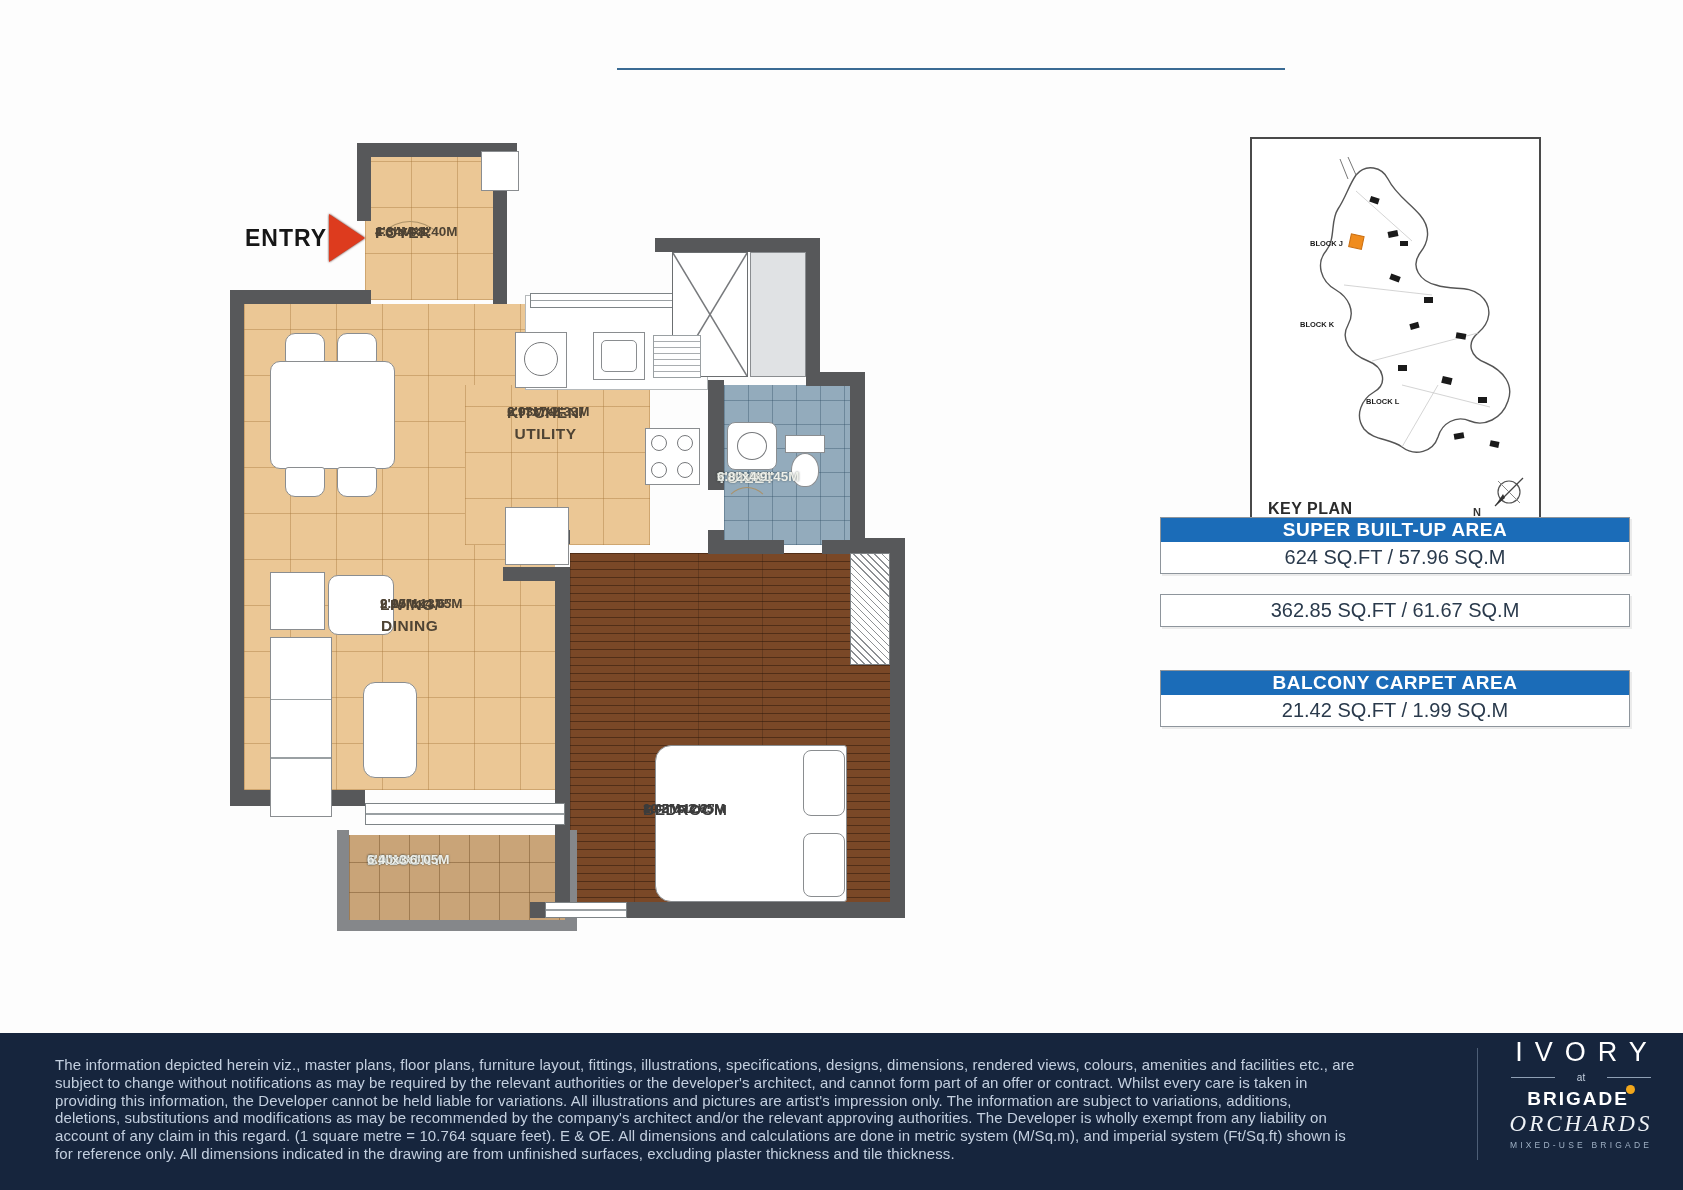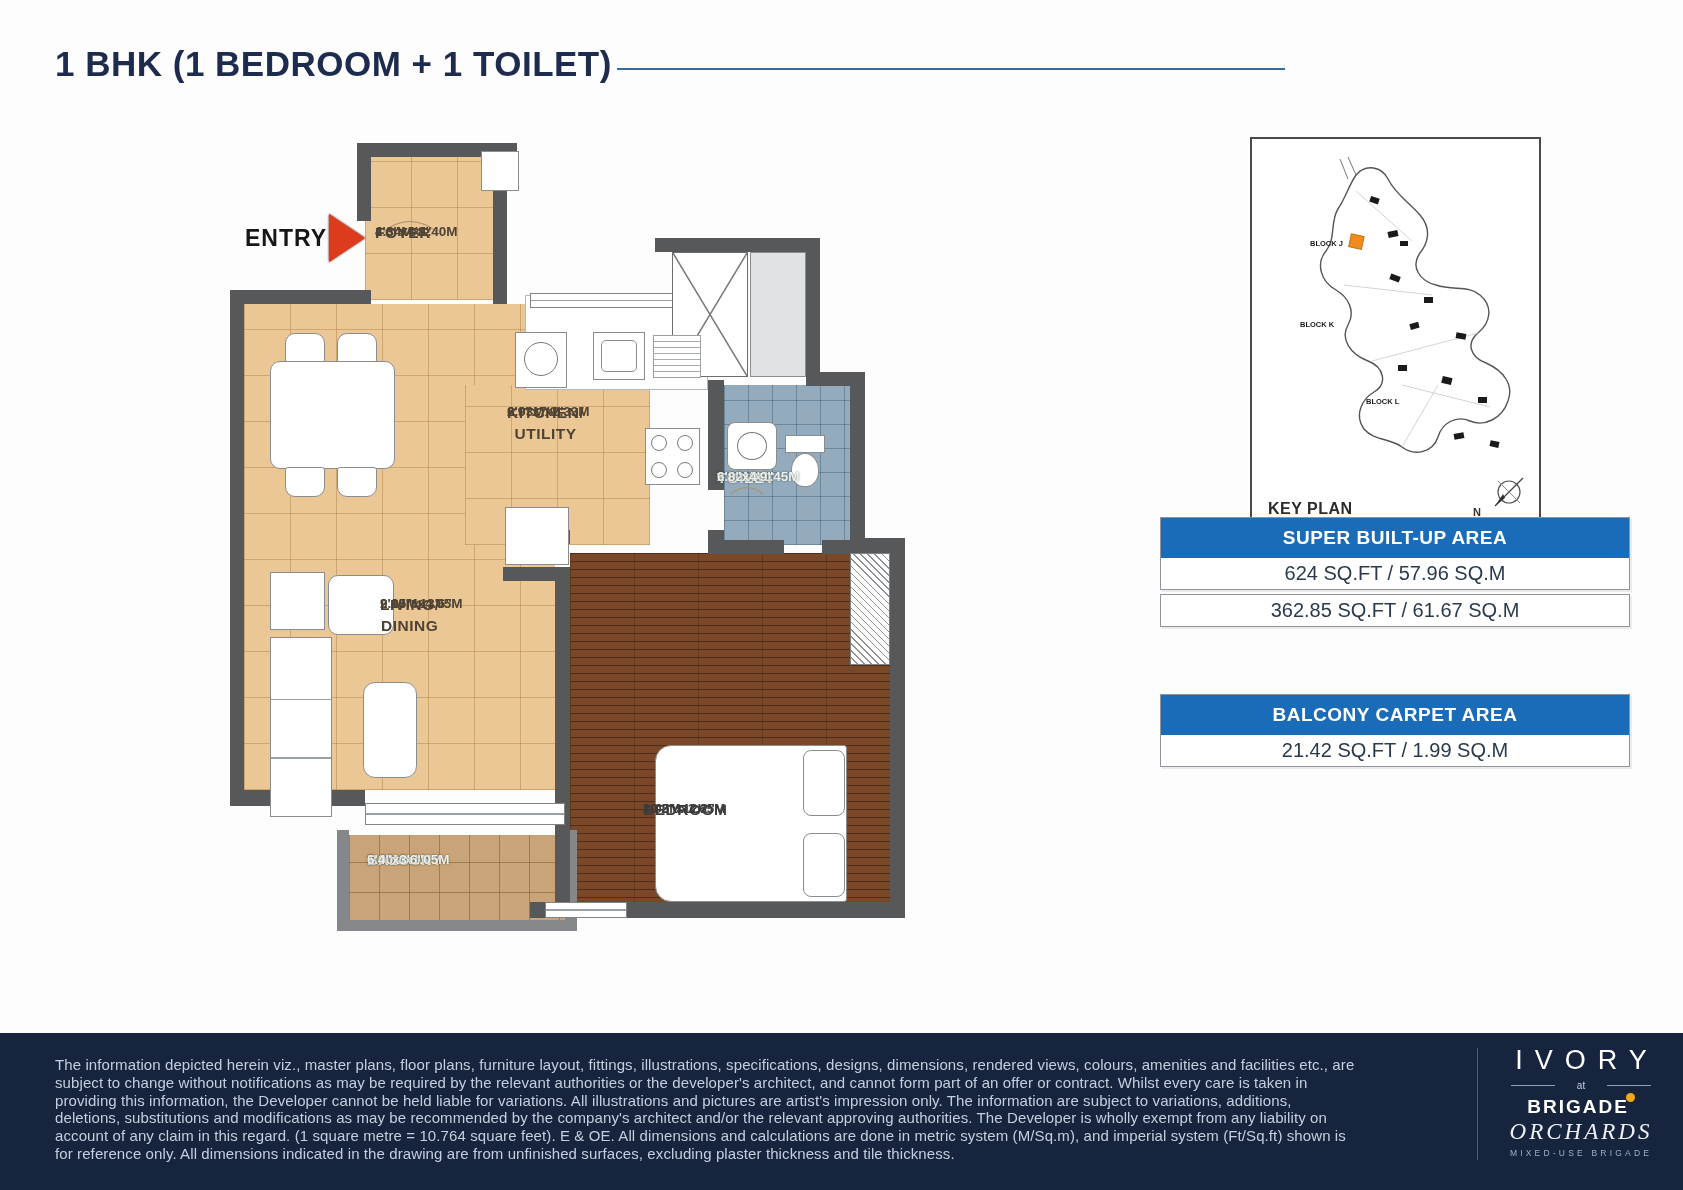--- a/index.html
+++ b/index.html
@@ -42,45 +42,44 @@
   .circle{border:1.5px solid #77797c;border-radius:50%;background:#fff;}
   
   .keyplan{position:absolute;left:1250px;top:137px;width:287px;height:391px;background:#fff;
       border:2px solid #4a4a4a;}
   .keyplan-label{position:absolute;left:16px;bottom:12px;font-size:16px;font-weight:bold;color:#2b2b2b;letter-spacing:.5px;}
   .north{position:absolute;right:14px;bottom:10px;width:52px;height:44px;}
   .north .n{position:absolute;left:0;bottom:2px;font-size:11px;font-weight:bold;color:#333;}
   
   .abox{position:absolute;left:1160px;width:468px;border:1px solid #8e959c;background:#fff;
         box-shadow:2px 2px 0 rgba(0,0,0,.07);}
-  .abox .hd{height:40px;background:#1b6cb8;color:#ffffff;font-size:19px;font-weight:bold;
+  .abox .hd{height:24px;background:#1b6cb8;color:#ffffff;font-size:19px;font-weight:bold;
         letter-spacing:.5px;display:flex;align-items:center;justify-content:center;}
   .abox .vl{height:31px;color:#2a3a4c;font-size:20px;display:flex;align-items:center;justify-content:center;}
   
   .footer{position:absolute;left:0;top:1033px;width:1683px;height:157px;background:#16253d;}
   .disclaimer{position:absolute;left:55px;top:23px;width:1300px;font-size:15px;line-height:17.8px;
         color:#c3cfdf;letter-spacing:.1px;}
   .vdiv{position:absolute;left:1477px;top:15px;width:1px;height:112px;background:#4d5e76;}
-  .logo{position:absolute;left:1490px;top:12px;width:182px;text-align:center;color:#fff;}
+  .logo{position:absolute;left:1490px;top:4px;width:182px;text-align:center;color:#fff;}
   .logo .brand{font-size:27px;font-weight:400;letter-spacing:12px;text-indent:12px;color:#fff;}
   .logo .atrow{display:flex;align-items:center;justify-content:center;gap:22px;margin-top:4px;}
   .logo .atrow .ln{width:44px;height:1px;background:#8fa0b5;}
   .logo .atrow .at{font-size:10px;color:#c5d1e0;}
   .logo .group{font-size:19px;font-weight:bold;letter-spacing:2px;margin-top:5px;}
   .logo .dot{display:inline-block;width:9px;height:9px;border-radius:50%;background:#f2a71b;
         vertical-align:top;margin-left:-3px;margin-top:-3px;}
   .logo .project{font-family:"Liberation Serif",serif;font-size:23px;letter-spacing:3px;color:#eef2f7;margin-top:1px;font-style:italic;}
   .logo .tagline{font-size:8.5px;letter-spacing:3.2px;color:#9fb0c4;margin-top:3px;}
 </style>
 </head>
 <body>
 
 <div class="page">
 
-  <div class="title">1 BHK (1 BEDROOM + 1 TOILET)</div>
   <div class="title-rule"></div>
 
   <div class="plan">
 
     <i class="floor-beige" style="left:140px;top:15px;width:142px;height:150px;"></i>
     <i class="floor-beige" style="left:19px;top:169px;width:311px;height:486px;"></i>
     <i class="floor-beige" style="left:240px;top:250px;width:185px;height:160px;"></i>
     <i class="furn" style="left:300px;top:160px;width:183px;height:95px;border-color:#b5b9bb;"></i>
     <i class="floor-wood" style="left:345px;top:418px;width:320px;height:349px;"></i>
     <i class="floor-toilet" style="left:499px;top:250px;width:126px;height:160px;"></i>
@@ -241,21 +240,21 @@
     </div>
   </div>
 
   <div class="abox" style="top:517px;">
     <div class="hd">SUPER BUILT-UP AREA</div>
     <div class="vl">624 SQ.FT / 57.96 SQ.M</div>
   </div>
   <div class="abox" style="top:594px;">
     <div class="vl">362.85 SQ.FT / 61.67 SQ.M</div>
   </div>
-  <div class="abox" style="top:670px;margin-top:24px;">
+  <div class="abox" style="top:670px;">
     <div class="hd">BALCONY CARPET AREA</div>
     <div class="vl">21.42 SQ.FT / 1.99 SQ.M</div>
   </div>
 
   <div class="footer">
     <div class="disclaimer">The information depicted herein viz., master plans, floor plans, furniture layout, fittings, illustrations, specifications, designs, dimensions, rendered views, colours, amenities and facilities etc., are subject to change without notifications as may be required by the relevant authorities or the developer's architect, and cannot form part of an offer or contract. Whilst every care is taken in providing this information, the Developer cannot be held liable for variations. All illustrations and pictures are artist's impression only. The information are subject to variations, additions, deletions, substitutions and modifications as may be recommended by the company's architect and/or the relevant approving authorities. The Developer is wholly exempt from any liability on account of any claim in this regard. (1 square metre = 10.764 square feet). E &amp; OE.  All dimensions and calculations are done in metric system (M/Sq.m), and imperial system (Ft/Sq.ft) shown is for reference only. All dimensions indicated in the drawing are from unfinished surfaces, excluding plaster thickness and tile thickness.</div>
     <div class="vdiv"></div>
     <div class="logo">
       <div class="brand">IVORY</div>
       <div class="atrow">

